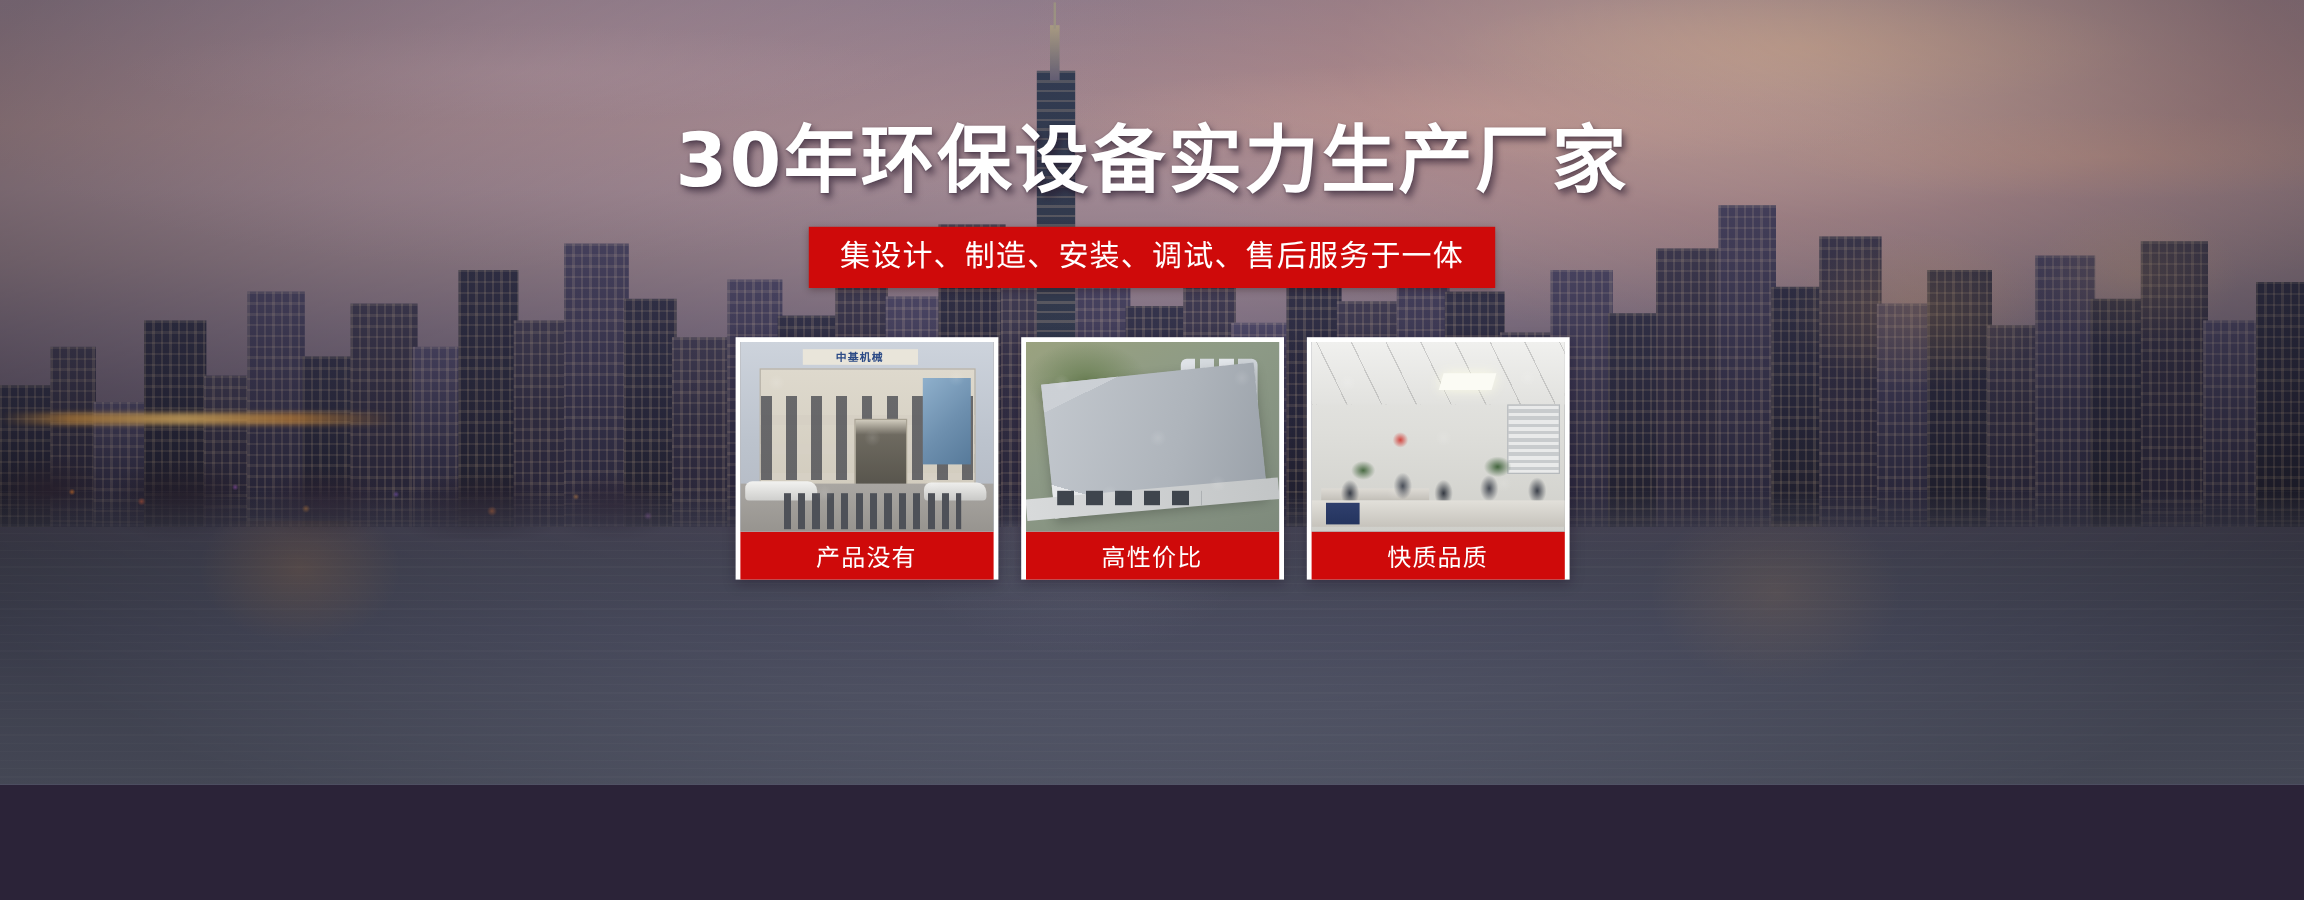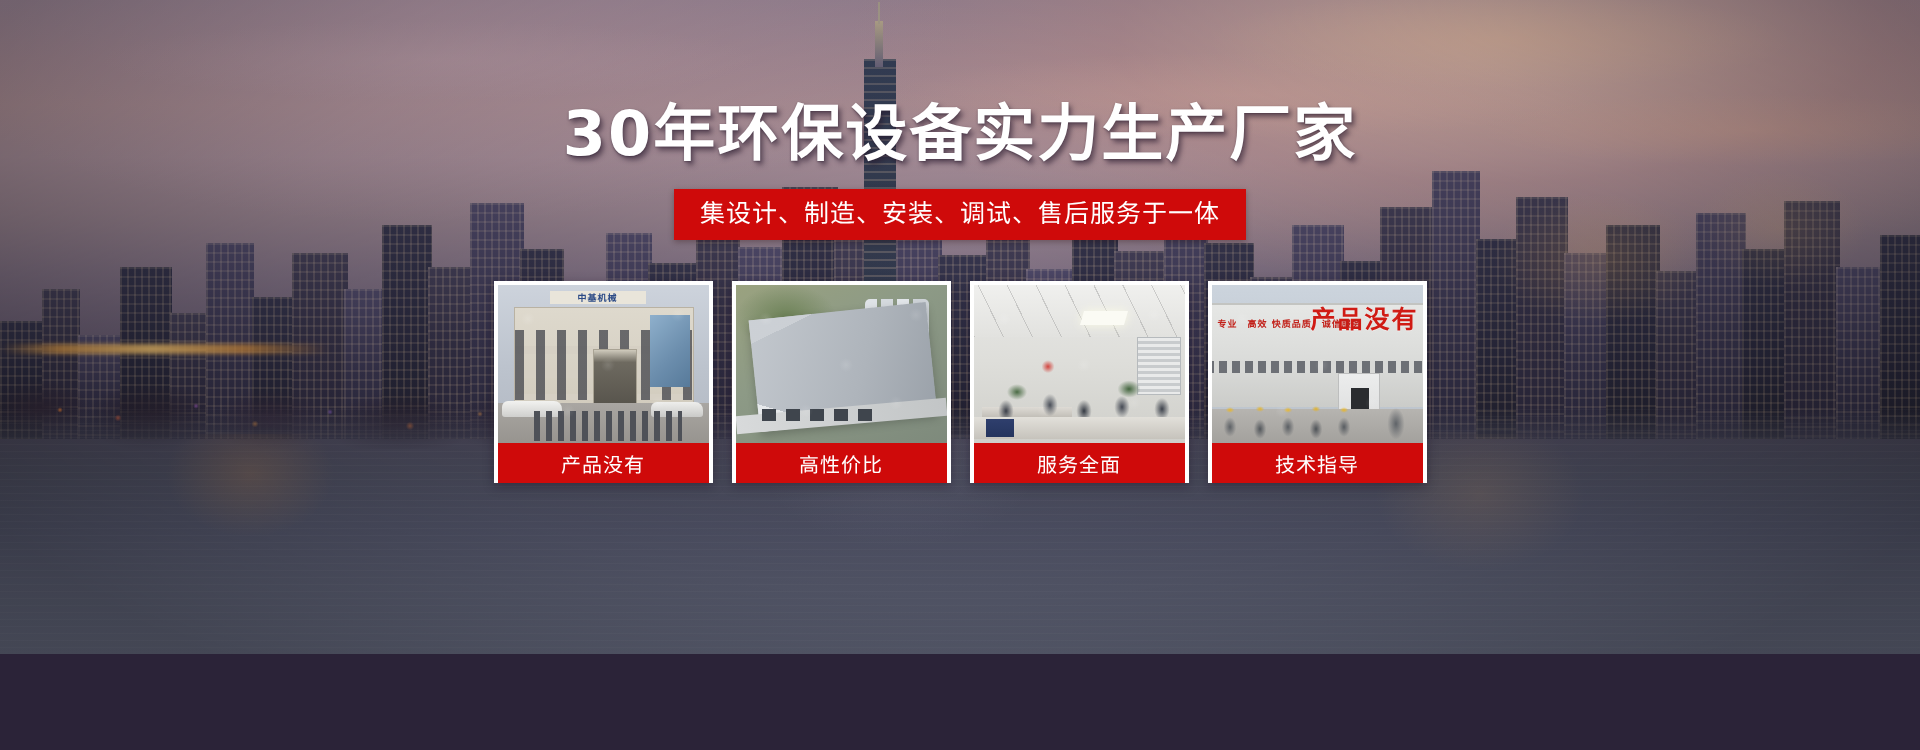--- a/index.html
+++ b/index.html
@@ -539,36 +539,19 @@
           <div class="p3-window"></div>
           <div class="p3-logo"></div>
           <div class="p3-plant"></div>
           <div class="p3-plant2"></div>
           <div class="p3-desk2"></div>
           <div class="p3-people"></div>
           <div class="p3-desk"></div>
           <div class="p3-monitor"></div>
           <div class="wm"></div>
         </div>
-        <div class="card-caption">服务全面</div>
+        <div class="card-caption">快质品质</div>
       </div>
 
-      <div class="card">
-        <div class="card-photo">
-          <div class="p4-sky"></div>
-          <div class="p4-wall"></div>
-          <div class="p4-redtext">产品没有</div>
-          <div class="p4-smalltext">专业　高效
-快质品质　诚信服务</div>
-          <div class="p4-band"></div>
-          <div class="p4-door"></div>
-          <div class="p4-ground"></div>
-          <div class="p4-workers"></div>
-          <div class="p4-helmets"></div>
-          <div class="p4-man-right"></div>
-          <div class="wm"></div>
-        </div>
-        <div class="card-caption">技术指导</div>
-      </div>
 
     </div>
   </div>
 </div>
 
 </body></html>

